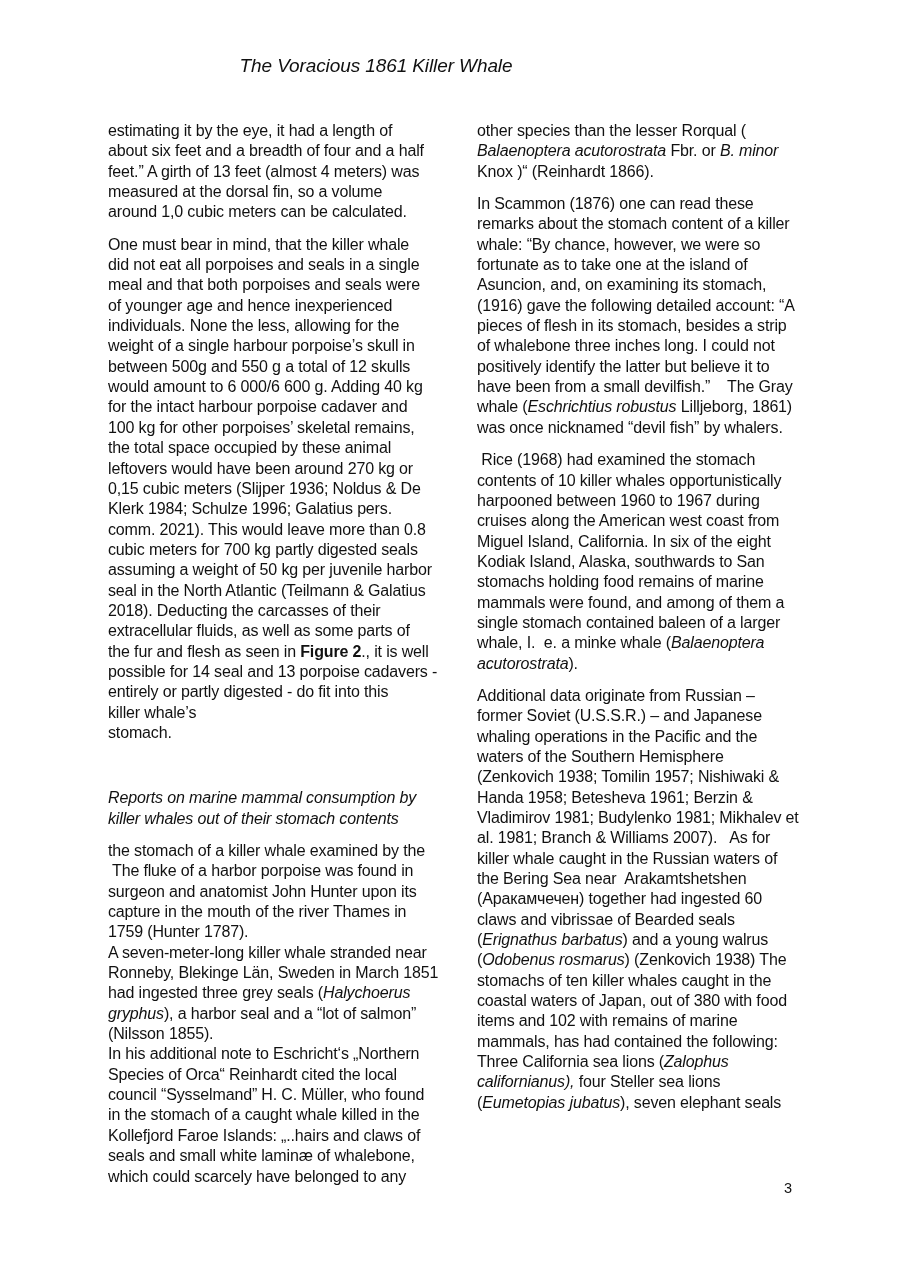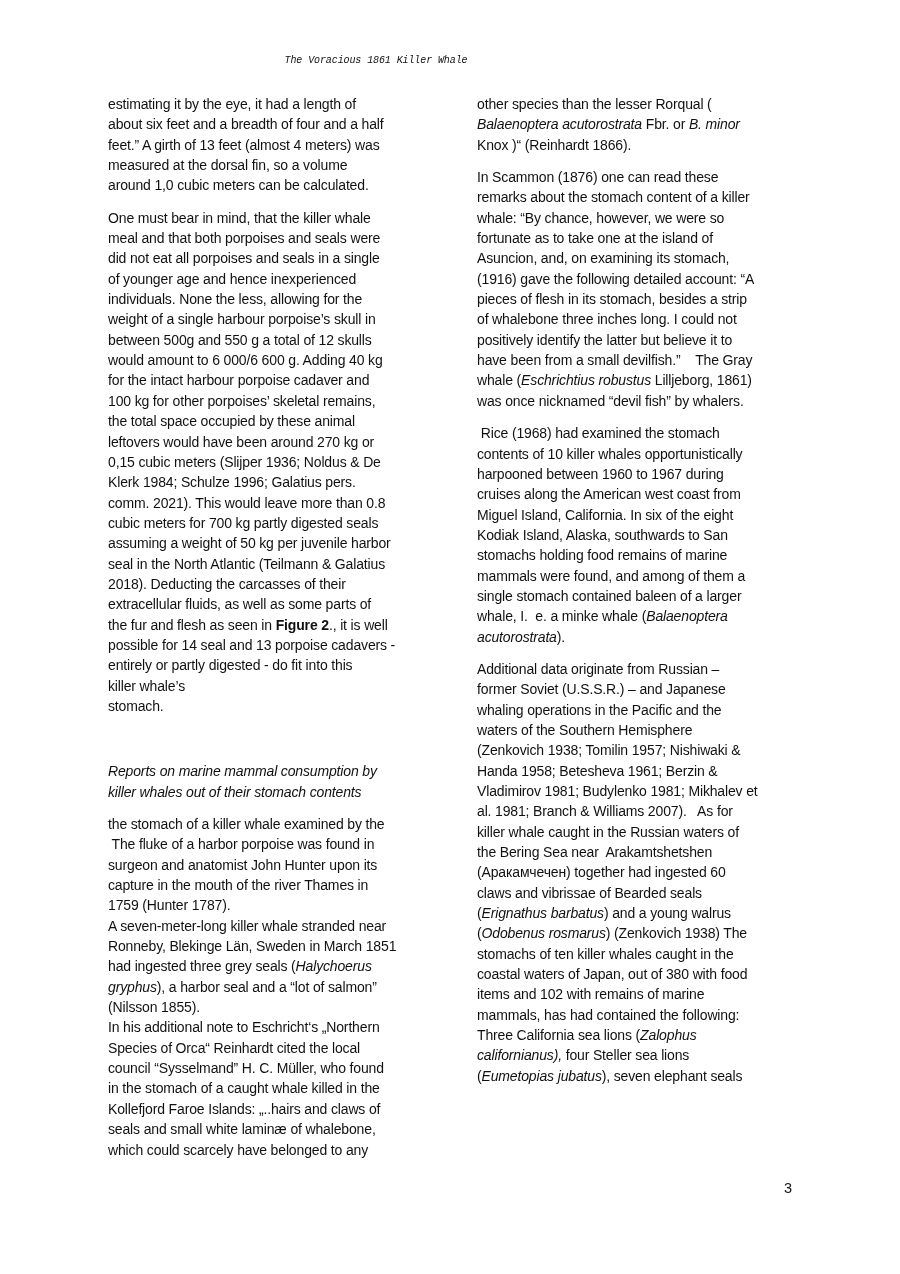--- a/index.html
+++ b/index.html
@@ -1,20 +1,20 @@
 <!DOCTYPE html>
 <html><head>
 <meta charset="utf-8">
 <style>
   html, body { margin: 0; padding: 0; background: #ffffff; }
   body { width: 900px; height: 1274px; position: relative; overflow: hidden;
          font-family: "Liberation Sans", "DejaVu Sans", sans-serif; color: #111; }
   .page-header { position: absolute; top: 55px; left: 0; width: 752px; text-align: center;
-                 font-style: italic; font-size: 10px; letter-spacing: -0.1px; font-family: Liberation Mono, monospace; }
-  .col { position: absolute; top: 94px; width: 345px; font-size: 14px; line-height: 20.35px;
+                 font-style: italic; font-size: 19px; letter-spacing: -0.1px; }
+  .col { position: absolute; top: 121px; width: 345px; font-size: 16px; line-height: 20.35px;
          letter-spacing: -0.15px; white-space: nowrap; }
   .col-left { left: 108px; }
   .col-right { left: 477px; }
   .line { display: block; height: 20.35px; }
   .gap { display: block; height: 12px; }
   .gap-big { display: block; height: 45px; }
   i, .it { font-style: italic; }
   b { font-weight: bold; }
   .page-number { position: absolute; top: 1180px; left: 784px; font-size: 14.5px; }
 </style>
@@ -27,22 +27,22 @@
   <div>
     <span class="line">estimating it by the eye, it had a length of</span>
     <span class="line">about six feet and a breadth of four and a half</span>
     <span class="line">feet.”  A girth of 13 feet (almost 4 meters) was</span>
     <span class="line">measured at the dorsal fin, so a volume</span>
     <span class="line">around 1,0 cubic meters can be calculated.</span>
   </div>
   <span class="gap"></span>
   <div>
     <span class="line">One must bear in mind, that the killer whale</span>
+    <span class="line">did not eat all porpoises and seals in a single</span>
     <span class="line">meal and that both porpoises and seals were</span>
-    <span class="line">did not eat all porpoises and seals in a single</span>
     <span class="line">of younger age and hence inexperienced</span>
     <span class="line">individuals. None the less, allowing for the</span>
     <span class="line">weight of a single harbour porpoise’s skull in</span>
     <span class="line">between 500g and 550 g a total of 12 skulls</span>
     <span class="line">would amount to 6 000/6 600 g. Adding 40 kg</span>
     <span class="line">for the intact harbour porpoise cadaver and</span>
     <span class="line">100 kg for other porpoises’ skeletal remains,</span>
     <span class="line">the total space occupied by these animal</span>
     <span class="line">leftovers would have been around 270 kg or</span>
     <span class="line">0,15 cubic meters (Slijper 1936; Noldus &amp; De</span>

